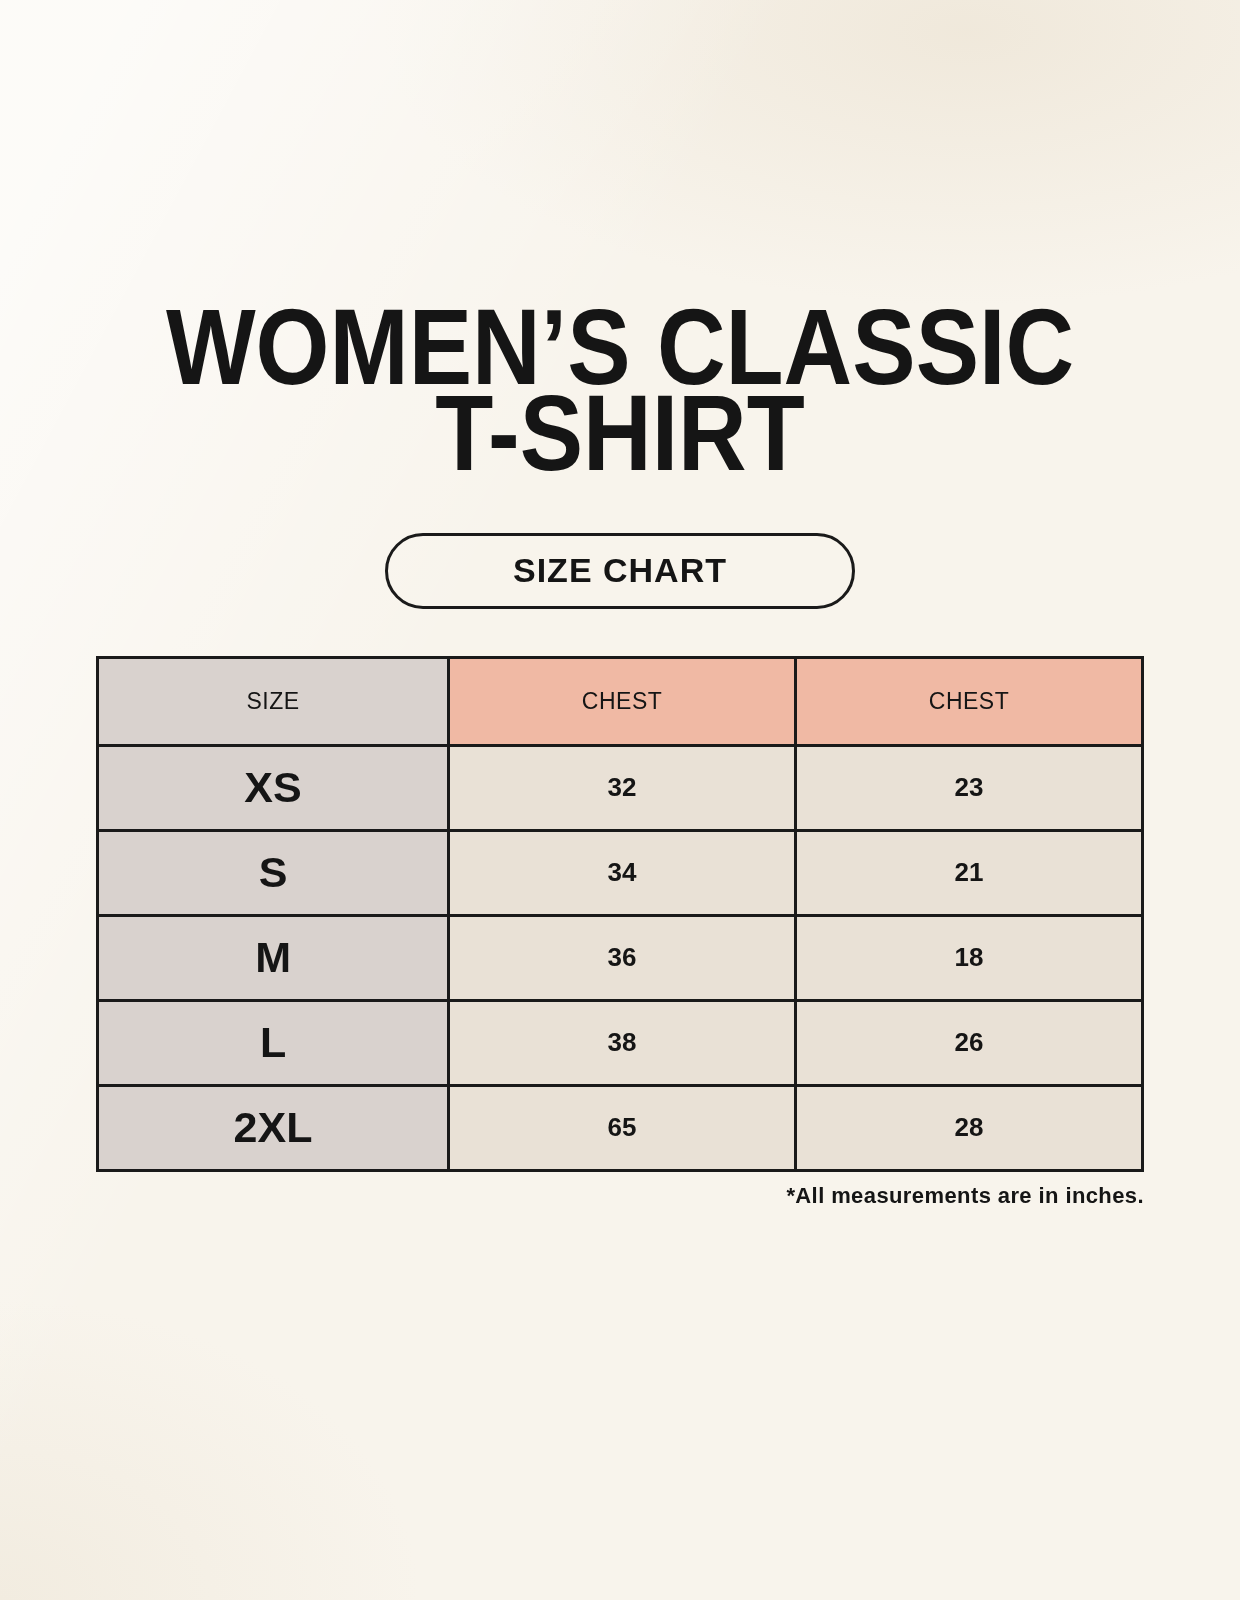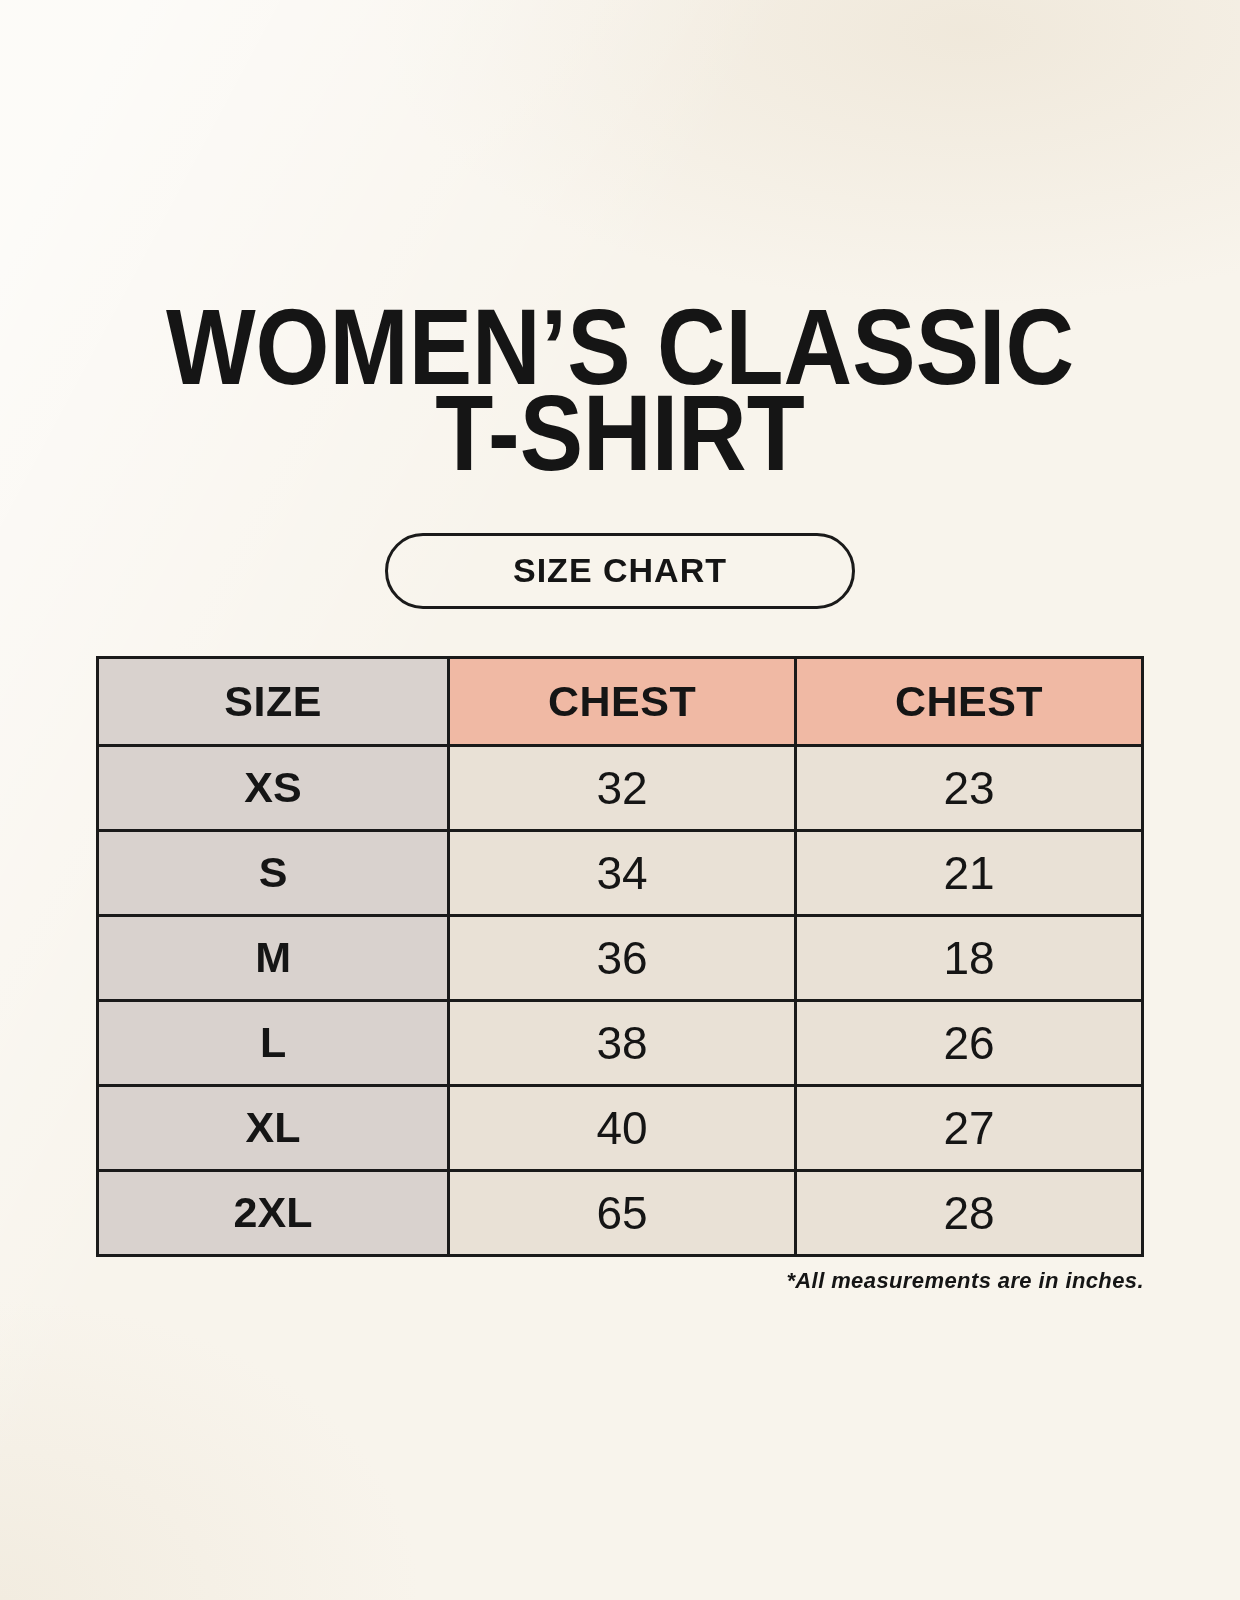--- a/index.html
+++ b/index.html
@@ -63,41 +63,40 @@
     vertical-align: middle;
     padding: 0;
   }
   .size-table thead th { height: 85px; }
   .size-table tbody th, .size-table tbody td { height: 82px; }
 
   .col-size   { width: 33.6%; background: var(--size-column, #d9d2ce); }
   .col-accent { width: 33.2%; background: var(--header-accent, #f0b9a4); }
 
   .size-table thead th {
-    font-size: 43px;
-    font-weight: 700;
+    font-size: 23px;
+    font-weight: 400;
     letter-spacing: 0.5px;
   }
   .size-table tbody th {
     font-size: 43px;
     font-weight: 700;
   }
   .size-table tbody td {
-    font-size: 46px;
-    font-weight: 400;
+    font-size: 26px;
+    font-weight: 700;
     background: var(--cell, #e9e1d6);
   }
 
   .footnote {
     margin-top: 11px;
     text-align: right;
     font-size: 22px;
     font-weight: 700;
     letter-spacing: 0.4px;
-    font-style: italic;
   }
 </style>
 </head>
 <body style="--background: #F8F4EC; --size-column: #D9D2CE; --header-accent: #F0B9A4; --cell: #E9E1D6; --border: #1A1A1A; --ink: #151515;">
 
 <div class="page">
 
   <h1 class="title">
     <span class="title-line">WOMEN’S CLASSIC</span>
     <span class="title-line">T-SHIRT</span>
@@ -131,25 +130,20 @@
             <th class="col-size">M</th>
             <td>36</td>
             <td>18</td>
           </tr>
           <tr>
             <th class="col-size">L</th>
             <td>38</td>
             <td>26</td>
           </tr>
           <tr>
-            <th class="col-size">XL</th>
-            <td>40</td>
-            <td>27</td>
-          </tr>
-          <tr>
             <th class="col-size">2XL</th>
             <td>65</td>
             <td>28</td>
           </tr>
         </tbody>
     </table>
 
     <div class="footnote">*All measurements are in inches.</div>
   </div>
 

